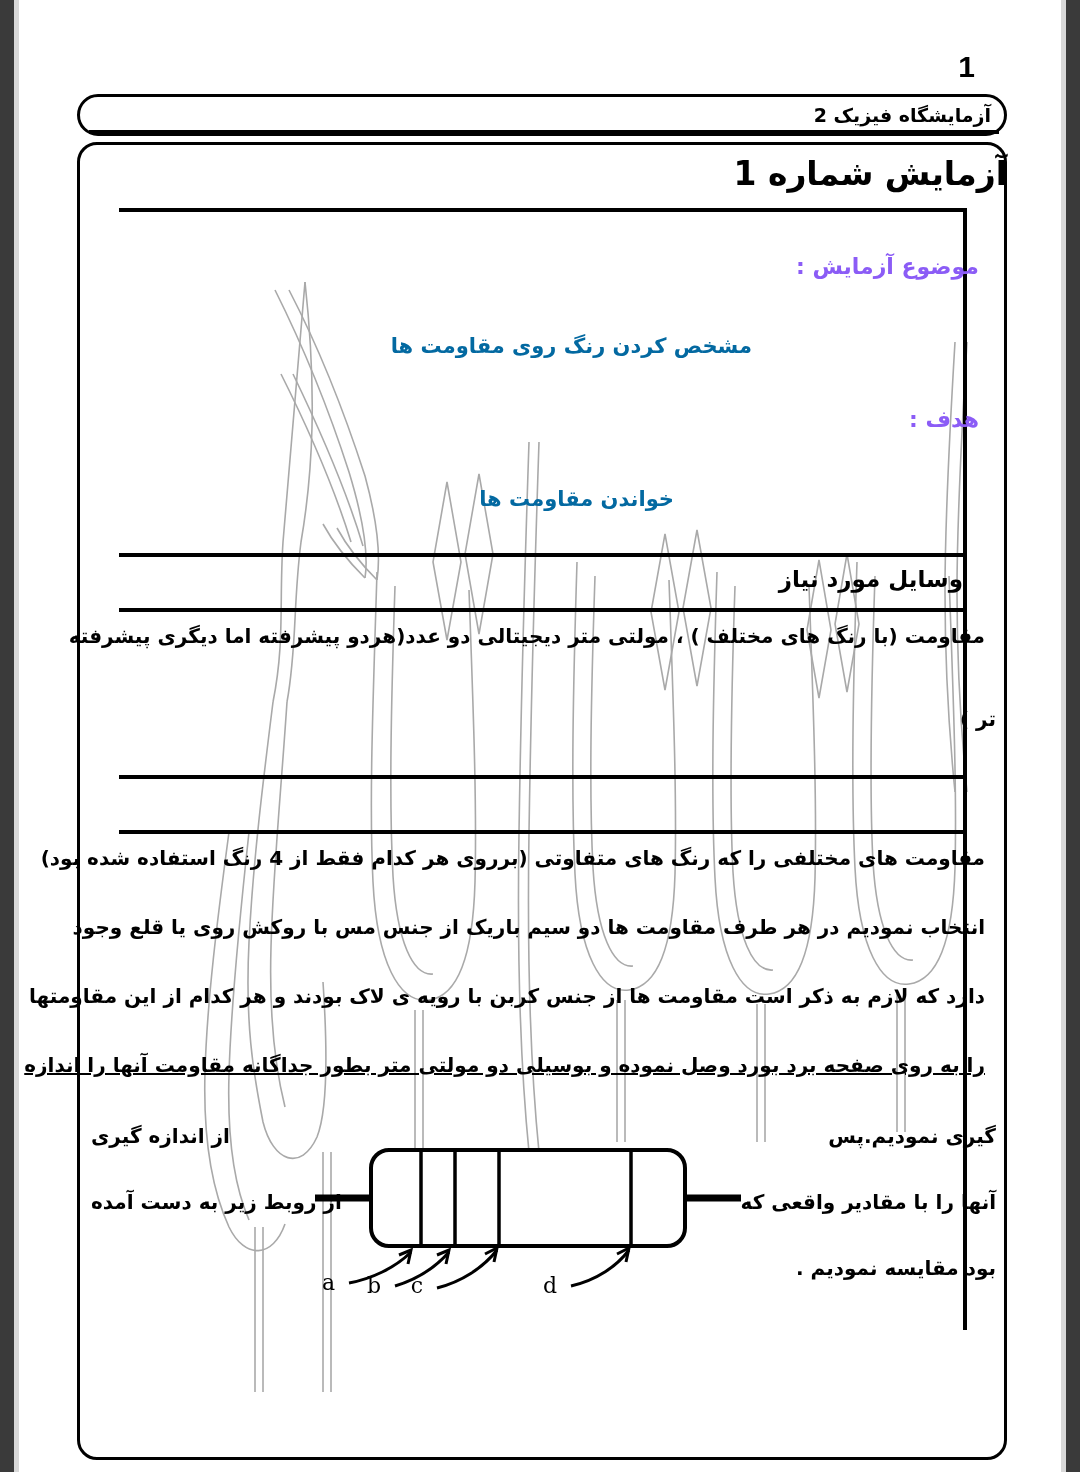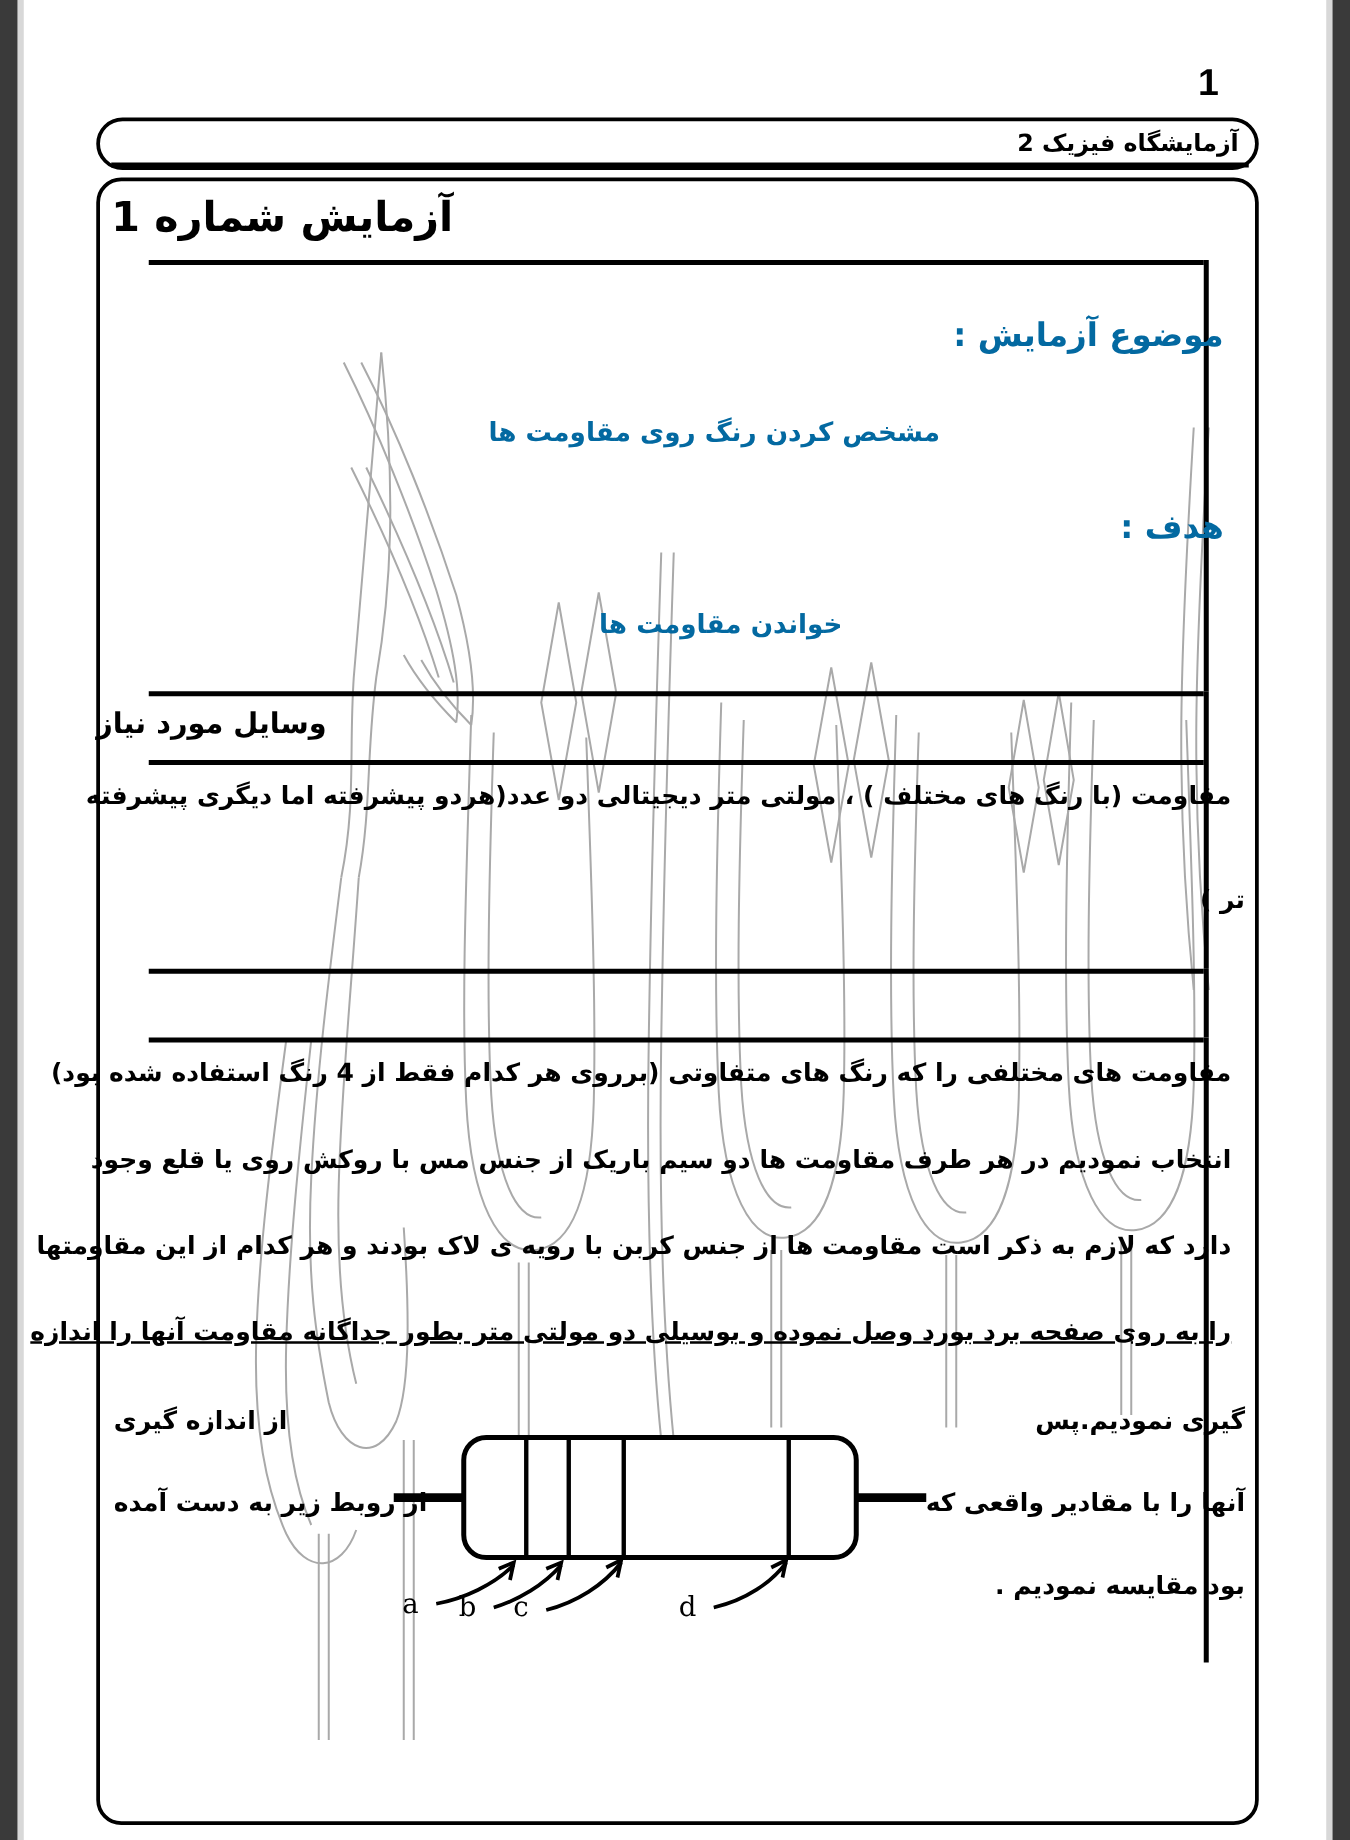--- a/index.html
+++ b/index.html
@@ -135,23 +135,23 @@
     left: 58px;
     top: 142px;
     width: 930px;
     height: 1318px;
     z-index: 15;
   }
 
   .doc-title {
     position: absolute;
     top: 12px;
-    left: 12px;
+    left: 0;
     width: 100%;
-    text-align: left;
+    text-align: right;
     font-size: 33px;
     font-weight: 700;
     color: #000;
   }
 
   
   .hrule {
     position: absolute;
     left: 42px;
     width: 844px;
@@ -162,38 +162,38 @@
   .vrule {
     position: absolute;
     left: 886px;
     width: 4px;
     background: #000;
   }
 
   .label-line {
     position: absolute;
     right: 28px;
-    font-size: 26px;
-    font-weight: 700;
-    color: #0369a1;
+    font-size: 22px;
+    font-weight: 700;
+    color: #8b5cf6;
     white-space: nowrap;
     text-align: right;
   }
   .answer-line {
     position: absolute;
     font-size: 21px;
     font-weight: 700;
     color: #0369a1;
     white-space: nowrap;
   }
   .section-head {
     position: absolute;
     left: 0;
     width: 886px;
-    text-align: left;
+    text-align: right;
     font-size: 23px;
     font-weight: 700;
     color: #000;
   }
 
   .body-para {
     position: absolute;
     right: 22px;
     left: 14px;
     font-size: 20px;

